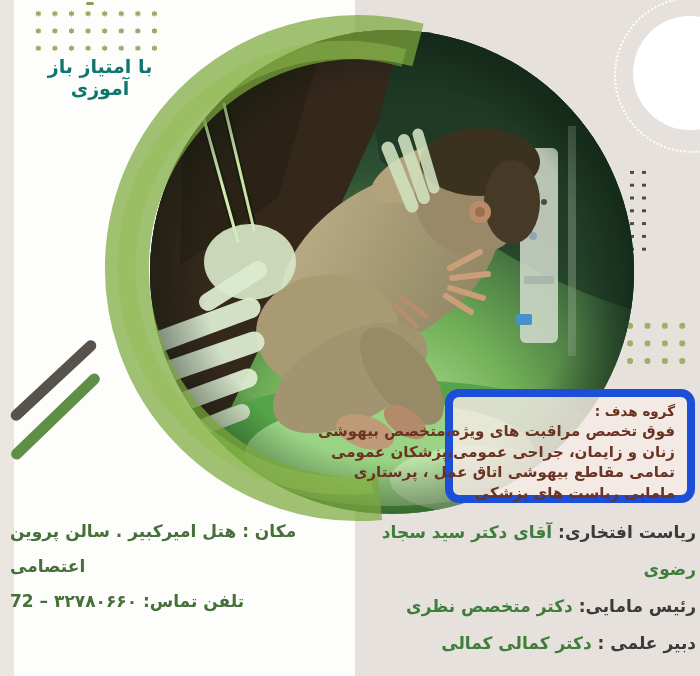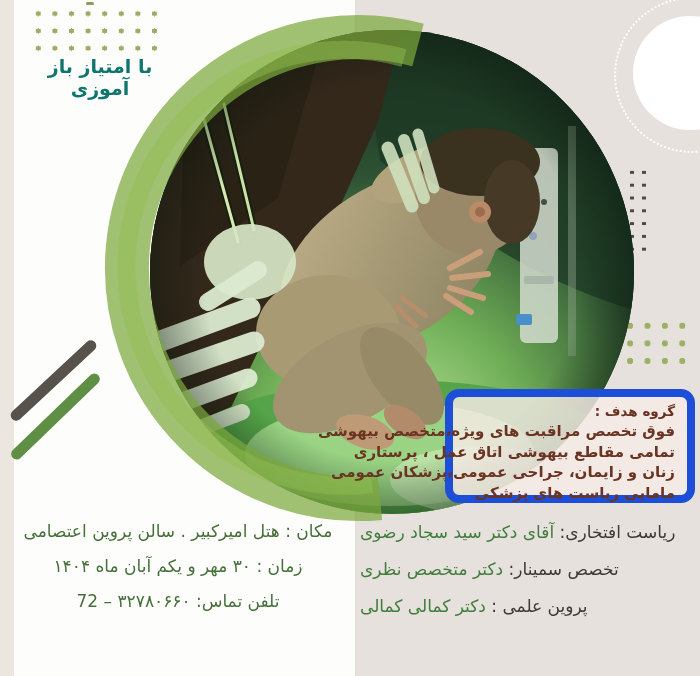--- a/index.html
+++ b/index.html
@@ -60,27 +60,27 @@
     box-sizing:border-box;border:8px solid #1d4ed8;border-radius:14px;
     background:rgba(247,236,231,0.82);
     padding:6px 12px 6px 10px;direction:rtl;text-align:right;
   }
   .target-box-title{font-size:13.5px;font-weight:bold;color:#69301f;margin-bottom:2px;}
   .target-box-line{font-size:15px;font-weight:bold;color:#6b3322;line-height:20.5px;white-space:nowrap;}
 
   
   .info-left{
     position:absolute;left:10px;top:514px;width:336px;
-    direction:rtl;text-align:center;
-    font-size:17px;font-weight:normal;color:#46703a;line-height:35px;
+    direction:rtl;text-align:left;
+    font-size:17px;font-weight:bold;color:#46703a;line-height:35px;
   }
   .officials{
     position:absolute;left:360px;top:514px;width:336px;
-    direction:rtl;text-align:left;
-    font-size:17px;font-weight:normal;line-height:37px;
+    direction:rtl;text-align:right;
+    font-size:17px;font-weight:bold;line-height:37px;
   }
   .official-label{color:#3b3a37;}
   .official-name{color:#3f7d3b;}
 </style>
 </head>
 <body>
 
 <div id="poster">
 
   <div class="left-strip"></div>
@@ -196,39 +196,38 @@
   <svg class="green-ring" viewBox="0 0 700 676">
     <path d="M 418,45 A 231,231 0 1 0 380,498" fill="none" stroke="rgba(124,168,61,0.72)" stroke-width="44"></path>
     <path d="M 404,58 A 218,218 0 1 0 372,484" fill="none" stroke="rgba(146,191,81,0.45)" stroke-width="18"></path>
   </svg>
 
   <div class="credit-badge">با امتیاز باز آموزی</div>
 
   <div class="target-box">
     <div class="target-box-title">گروه هدف :</div>
     <div class="target-box-line">فوق تخصص مراقبت های ویژه،متخصص بیهوشی</div>
+    <div class="target-box-line">زنان و زایمان، جراحی عمومی،پزشکان عمومی</div>
     <div class="target-box-line">تمامی مقاطع بیهوشی اتاق عمل ، پرستاری</div>
-    <div class="target-box-line">زنان و زایمان، جراحی عمومی،پزشکان عمومی</div>
     <div class="target-box-line">مامایی ریاست های پزشکی</div>
   </div>
 
   <div class="info-left">
     <div>مکان : هتل امیرکبیر . سالن پروین اعتصامی</div>
-    <div>زمان : ۳۰ مهر و یکم آبان ماه ۱۴۰۴</div>
     <div>تلفن تماس: ۳۲۷۸۰۶۶۰ – 72</div>
   </div>
 
   <div class="officials">
     <div>
       <span class="official-label">ریاست افتخاری:</span>
       <span class="official-name">آقای دکتر سید سجاد رضوی</span>
     </div>
     <div>
-      <span class="official-label">تخصص سمینار:</span>
+      <span class="official-label">رئیس مامایی:</span>
       <span class="official-name">دکتر متخصص نظری</span>
     </div>
     <div>
-      <span class="official-label">پروین علمی :</span>
+      <span class="official-label">دبیر علمی :</span>
       <span class="official-name">دکتر کمالی کمالی</span>
     </div>
   </div>
 
 </div>
 
 </body></html>

